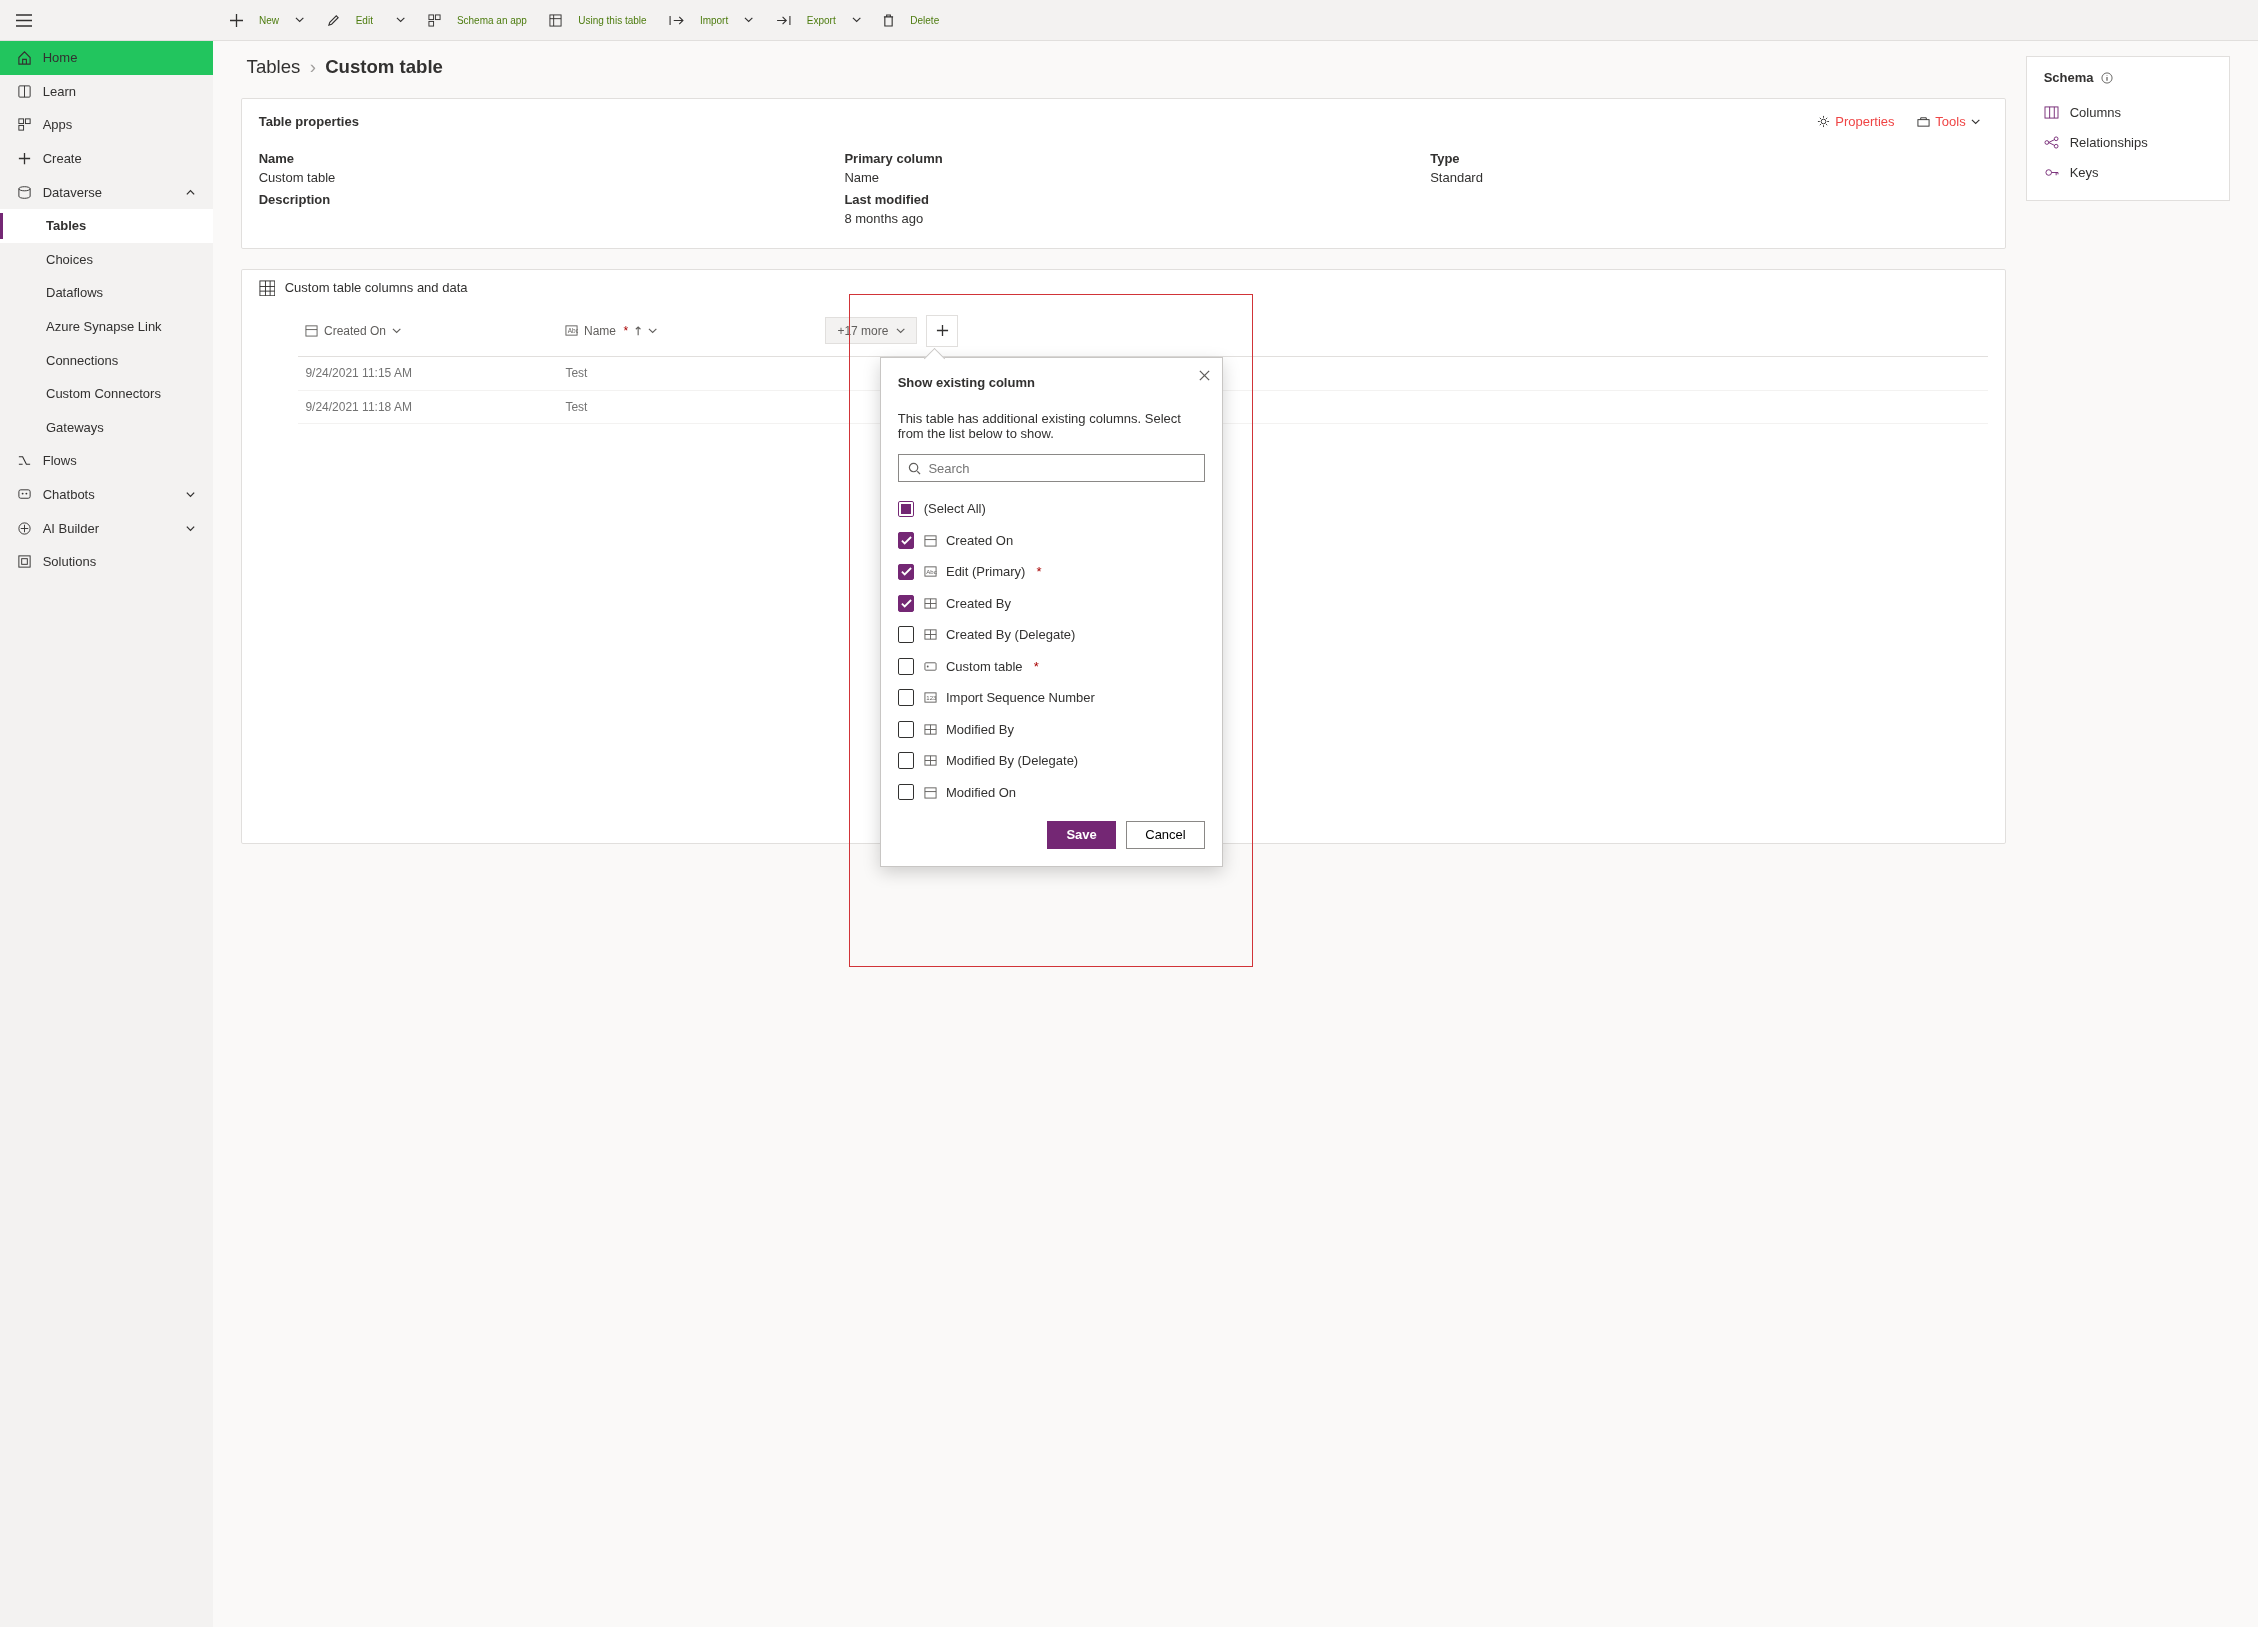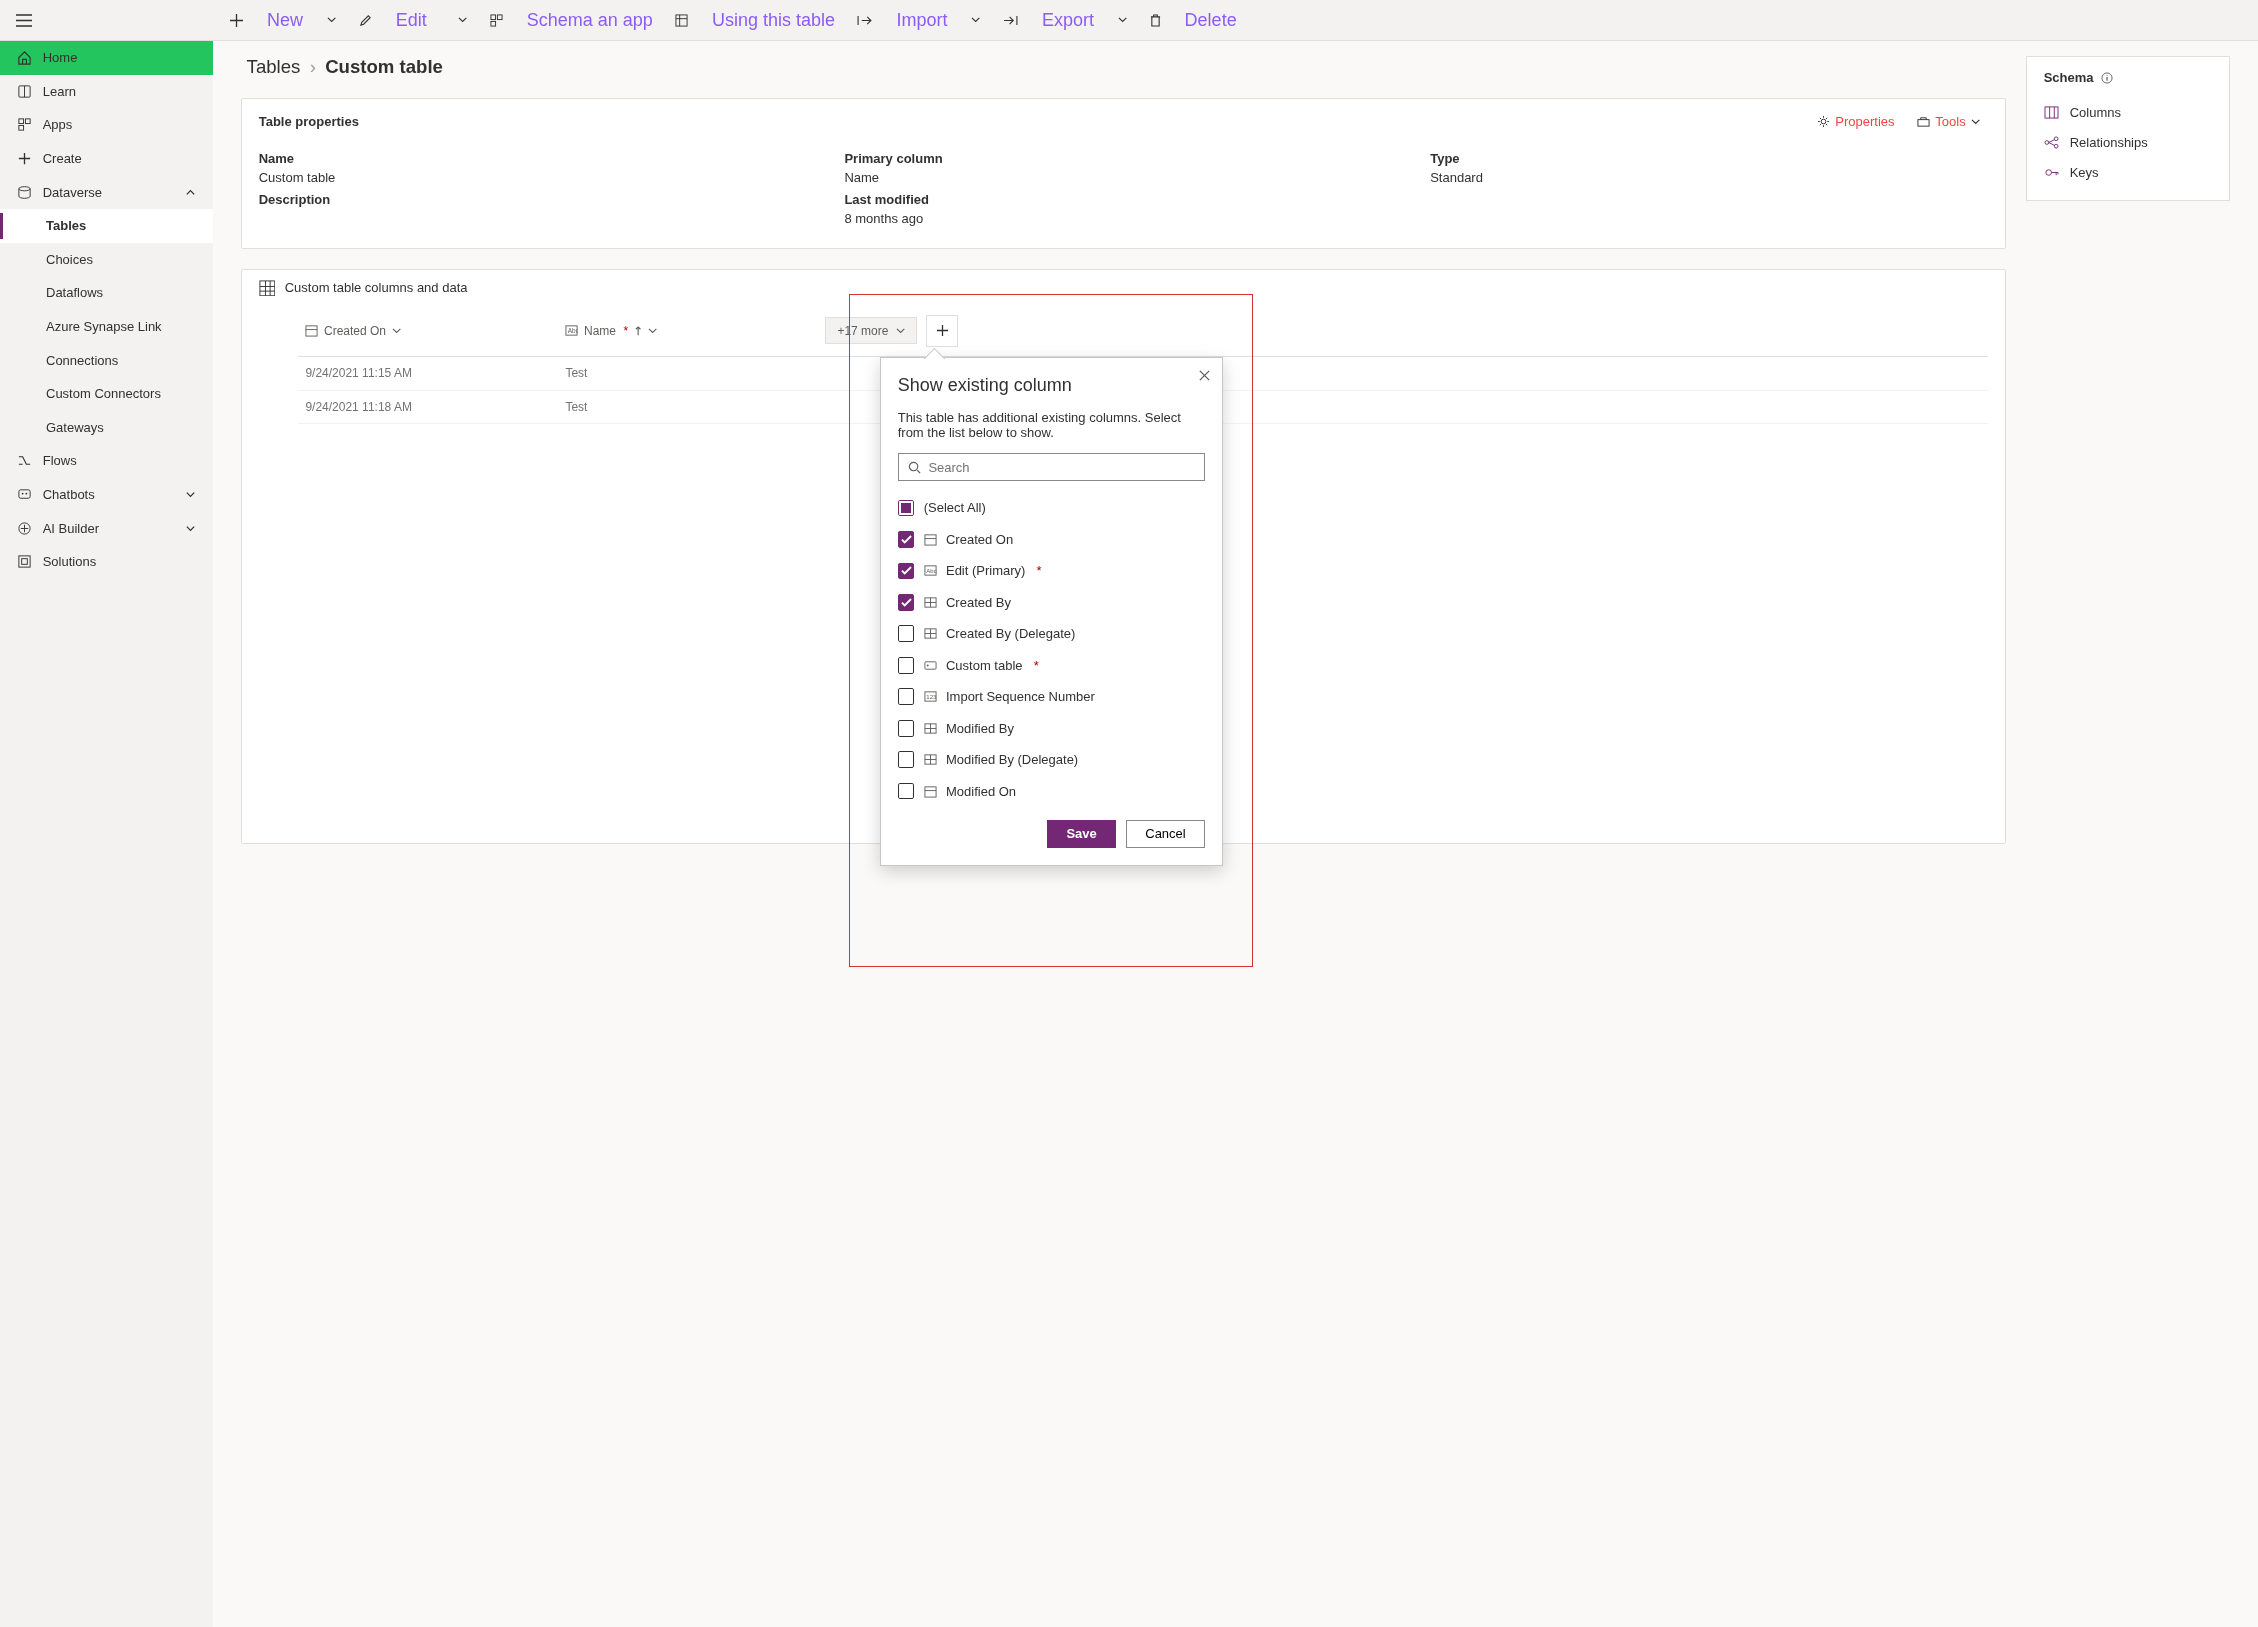--- a/index.html
+++ b/index.html
@@ -6,21 +6,21 @@
 body { background: #faf9f8; color: #323130; font-size: 13px; }
 svg { display: block; }
 
 
 .app { display: flex; height: 100vh; }
 
 
 .topbar { position: fixed; top: 0; left: 0; right: 0; height: 41px; background: #f3f2f1; border-bottom: 0.9px solid #e1dfdd; display: flex; align-items: center; padding-left: 7.4px; z-index: 20; }
 .hamburger { width: 33px; height: 33px; display: flex; align-items: center; justify-content: center; margin-right: 7.4px; cursor: pointer; }
 .cmdbar { display: flex; align-items: center; gap: 3.7px; padding-left: 173px; }
-.cmd { display: flex; align-items: center; gap: 24px; padding: 5.6px 9.3px; cursor: pointer; color: #8b5cf6; font-size: 18px; }
+.cmd { display: flex; align-items: center; gap: 16px; padding: 5.6px 9.3px; cursor: pointer; color: #4d7c0f; font-size: 10px; }
 .chev { width: 9.3px; height: 9.3px; }
 
 
 .sidebar { width: 213px; background: #f3f2f1; padding-top: 41px; flex-shrink: 0; overflow-y: auto; }
 .nav-item { display: flex; align-items: center; gap: 11px; padding: 9.3px 16.7px; cursor: pointer; color: #323130; font-size: 13px; }
 .nav-item.selected { background: #22c55e; }
 .nav-indent { padding-left: 46px; }
 .nav-item .spacer { flex: 1; }
 .nav-item.dv-active { position: relative; }
 .nav-item.dv-active::before { content:""; position:absolute; left:0; top:3.7px; bottom:3.7px; width:2.8px; background:#742774; }
@@ -61,21 +61,21 @@
 
 .schema { background:#fff; border:0.9px solid #e1dfdd; padding:13px 16.7px; }
 .schema h3 { font-size:13px; font-weight:600; margin-bottom:13px; display:flex; align-items:center; gap:7.4px; }
 .schema .sitem { display:flex; align-items:center; gap:11px; padding:7.4px 0; cursor:pointer; color:#323130; }
 .schema .sicon { color:#742774; }
 
 
 .highlight-box { position:absolute; border:1.4px solid #d13438; pointer-events:none; }
 .popover { position:absolute; background:#fff; border:0.9px solid #c8c6c4; box-shadow:0 5.6px 16.7px rgba(0,0,0,.18); width:343px; padding:16.7px; z-index:40; }
 .popover .tip { position:absolute; top:-7.4px; left:46px; width:15px; height:15px; background:#fff; border-left:0.9px solid #c8c6c4; border-top:0.9px solid #c8c6c4; transform:rotate(45deg); }
-.popover h2 { font-size:18px; font-weight:400; margin-bottom:14px; }
+.popover h2 { font-size:13px; font-weight:700; margin-bottom:21px; }
 .popover .desc { font-size:13px; color:#323130; margin-bottom:13px; }
 .popover .close { position:absolute; top:11px; right:11px; cursor:pointer; }
 .searchbox { display:flex; align-items:center; gap:7.4px; border:0.9px solid #8a8886; padding:5.6px 9.3px; margin-bottom:11px; }
 .searchbox input { border:none; outline:none; flex:1; font-size:13px; }
 .col-list { max-height:371px; overflow-y:auto; padding-right:5.6px; }
 .col-item { display:flex; align-items:center; gap:9.3px; padding:7.4px 0; cursor:pointer; }
 .chk { width:16.7px; height:16.7px; border:0.9px solid #323130; border-radius:1.9px; display:flex; align-items:center; justify-content:center; flex-shrink:0; }
 .chk.checked { background:#742774; border-color:#742774; color:#fff; }
 .chk.ind { background:#fff; border-color:#742774; }
 .chk.ind::after { content:""; width:9.3px; height:9.3px; background:#742774; }

